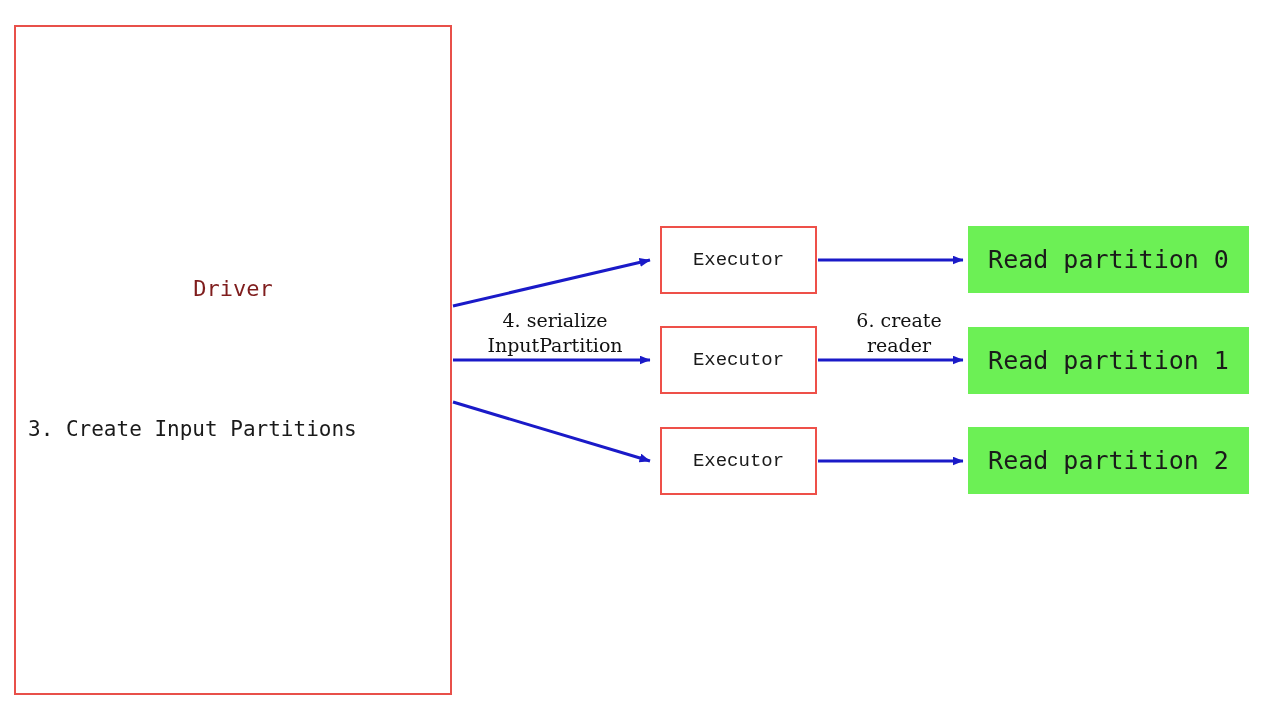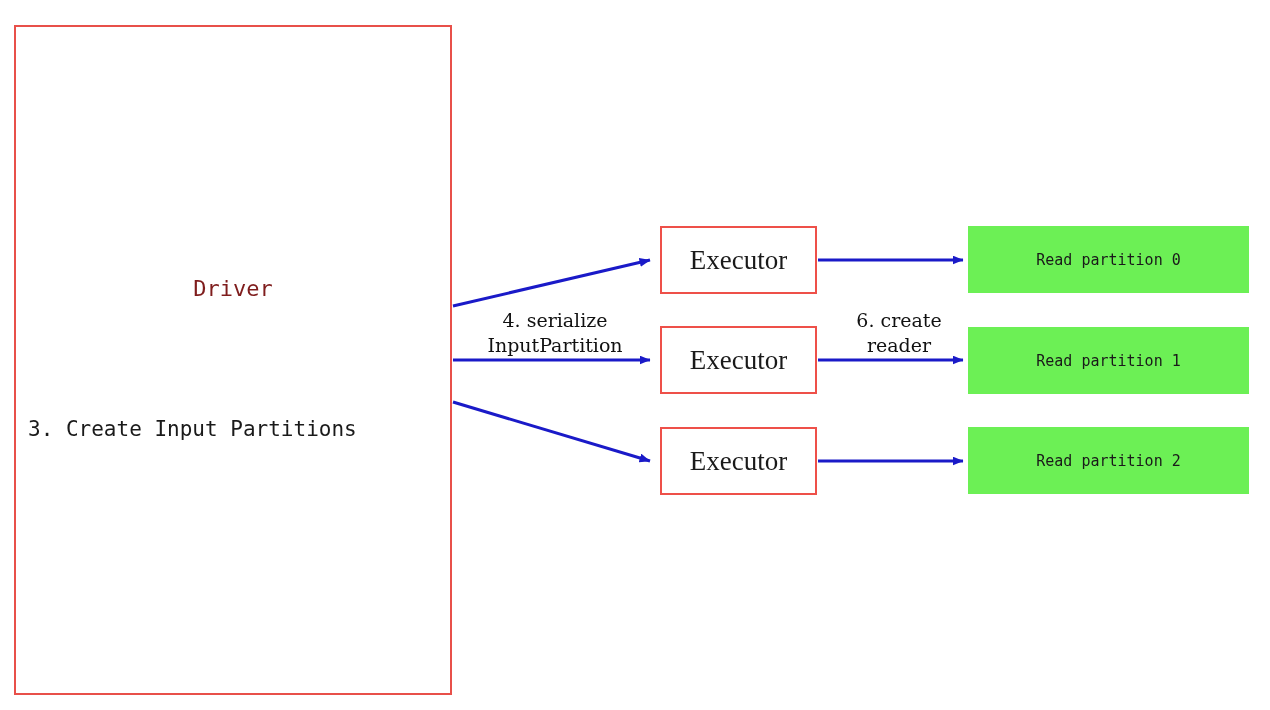--- a/index.html
+++ b/index.html
@@ -55,41 +55,41 @@
     width: 157px;
     height: 68px;
     border: 2px solid #ee5049;
     background: #ffffff;
     box-sizing: border-box;
     display: flex;
     align-items: center;
     justify-content: center;
   }
   .executor-label {
-    font-family: Liberation Serif, serif;
-    font-size: 27px;
+    font-family: Liberation Mono, monospace;
+    font-size: 19px;
     color: #1a1a1a;
   }
   .executor-1 { left: 660px; top: 226px; }
   .executor-2 { left: 660px; top: 326px; }
   .executor-3 { left: 660px; top: 427px; }
 
   .partition-box {
     position: absolute;
     left: 968px;
     width: 281px;
     height: 67px;
     background: #6cf055;
     display: flex;
     align-items: center;
     justify-content: center;
   }
   .partition-label {
     font-family: "DejaVu Sans Mono", "Liberation Mono", monospace;
-    font-size: 15px;
+    font-size: 25px;
     color: #1a1a1a;
   }
   .partition-1 { top: 226px; }
   .partition-2 { top: 327px; }
   .partition-3 { top: 427px; }
 
   .arrows-layer {
     position: absolute;
     left: 0;
     top: 0;

